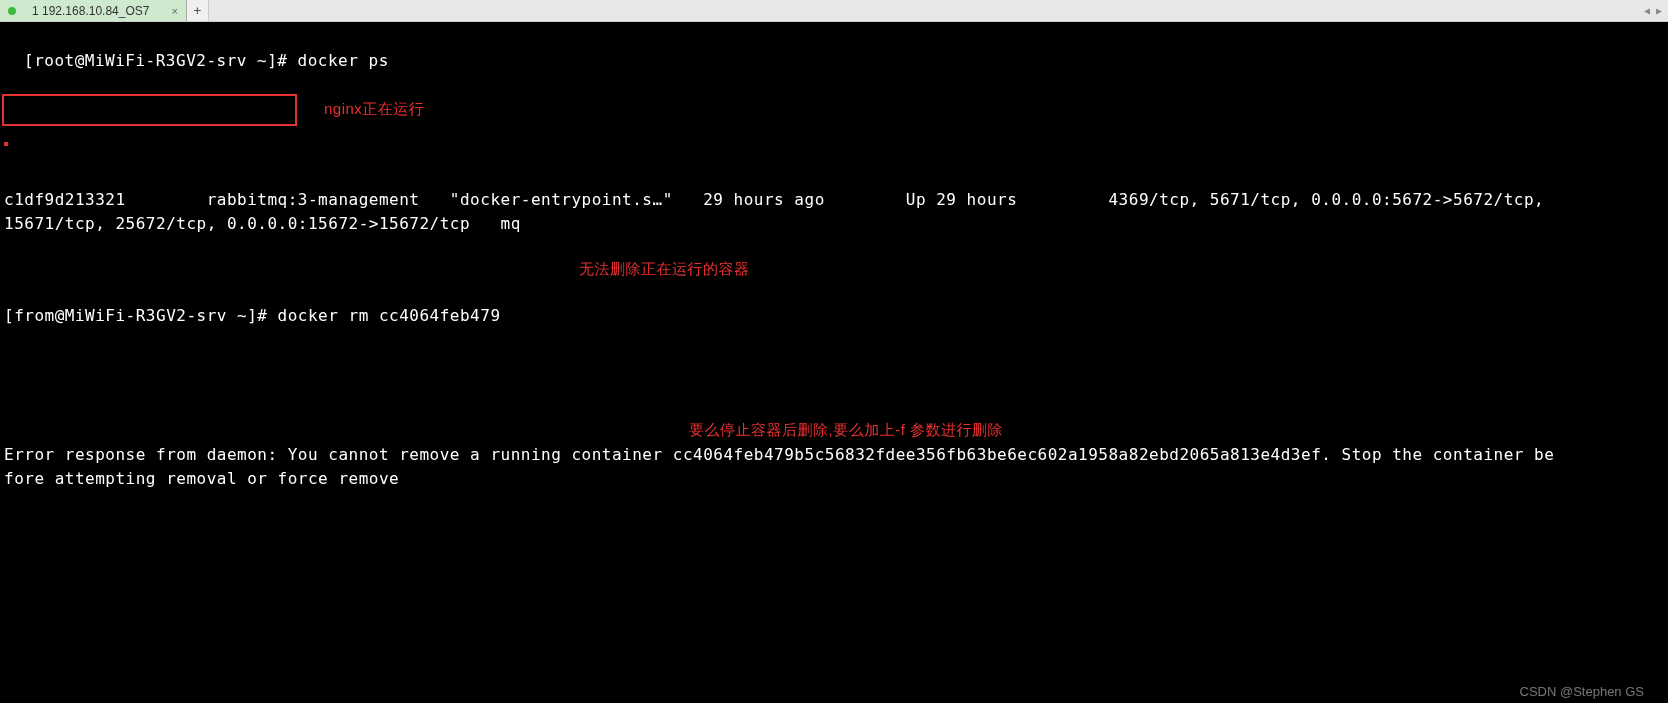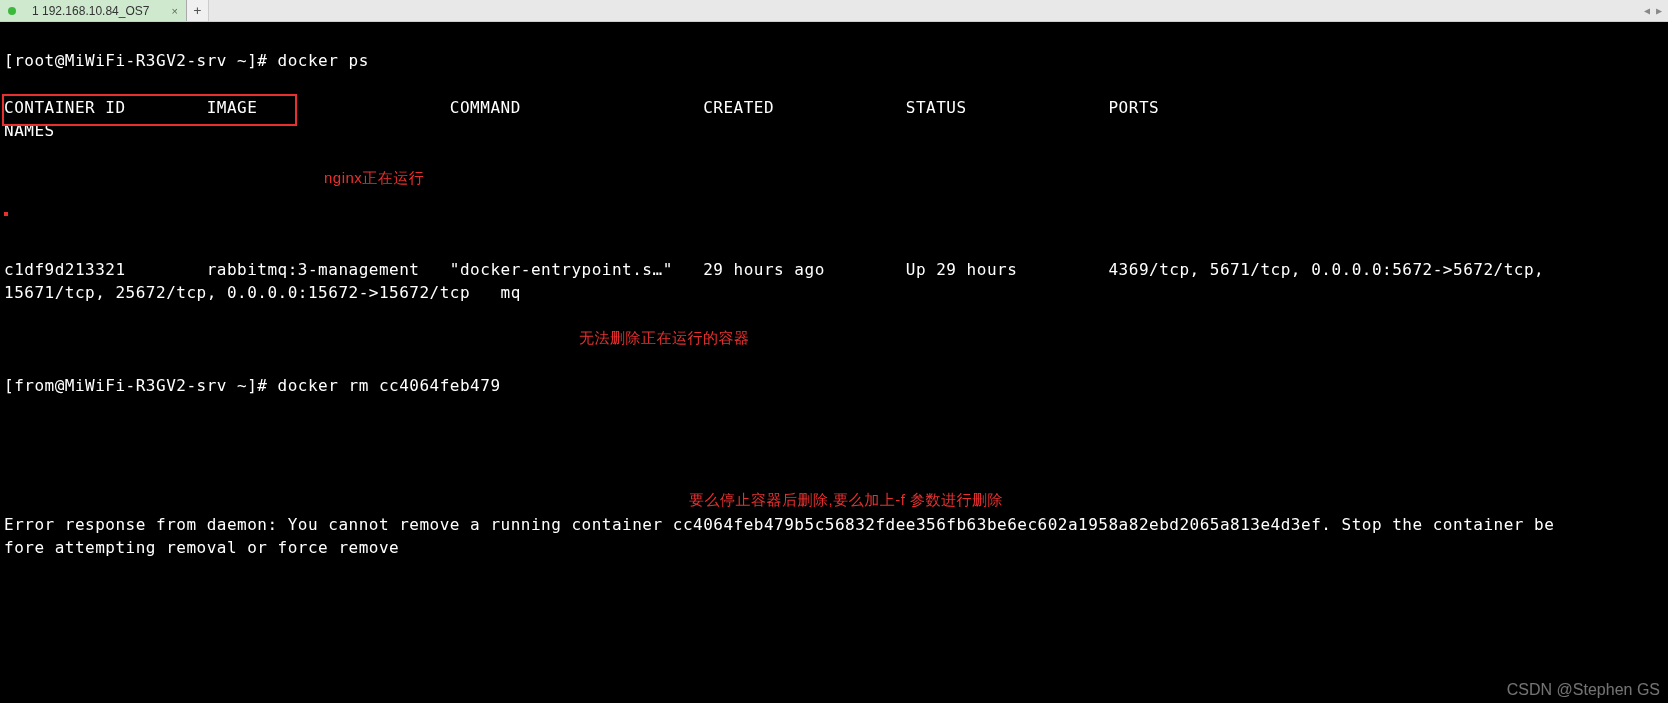--- a/index.html
+++ b/index.html
@@ -83,22 +83,22 @@
       white-space: nowrap;
     }
     .red-box {
       position: absolute;
       border: 2px solid #e83030;
       pointer-events: none;
     }
     .watermark {
       position: absolute;
       bottom: 4px;
-      right: 8px;
-      font-size: 16px;
+      right: 24px;
+      font-size: 13px;
       color: rgba(255,255,255,0.45);
       font-family: "Segoe UI", sans-serif;
       text-align: right;
     }
   </style>
 </head>
 <body>
 
 <div class="tab-bar">
   <div class="tab">
@@ -109,22 +109,21 @@
   <div class="tab-add">
     <span>+</span>
   </div>
   <div class="tab-nav">
     <span>◀</span>
     <span>▶</span>
   </div>
 </div>
 
 <div class="terminal">
-<div class="term-line" style="white-space: pre-wrap; word-break: break-all; display: block; width: 1560px;">[root@MiWiFi-R3GV2-srv ~]# docker ps</div>
-<div class="term-line" style="white-space: pre-wrap; word-break: break-all; display: block; width: 1560px;">CONTAINER ID        IMAGE                   COMMAND                  CREATED             STATUS              PORTS                                                                                                        NAMES</div>
+<div class="term-line" style="white-space: pre-wrap; word-break: break-all; display: block; width: 1560px; margin-left: 20px;">[root@MiWiFi-R3GV2-srv ~]# docker ps</div>
 <div class="term-line" style="position:relative;">
   <div class="red-box"></div>
   <span class="annotation" style="left: 320px; top: 2px; white-space: pre-wrap; word-break: break-all; display: block; width: 1560px;">nginx正在运行</span>
 </div>
 <div class="term-line" style="white-space: pre-wrap; word-break: break-all; display: block; width: 1560px;">c1df9d213321        rabbitmq:3-management   "docker-entrypoint.s…"   29 hours ago        Up 29 hours         4369/tcp, 5671/tcp, 0.0.0.0:5672-&gt;5672/tcp, 15671/tcp, 25672/tcp, 0.0.0.0:15672-&gt;15672/tcp   mq</div>
 <div class="term-line" style="position:relative;">
   <span style="white-space: pre-wrap; word-break: break-all; display: block; width: 1560px;">[from@MiWiFi-R3GV2-srv ~]# docker rm cc4064feb479</span>
   <span class="annotation" style="left: 575px; top: 0px; white-space: pre-wrap; word-break: break-all; display: block; width: 1560px;">无法删除正在运行的容器</span>
 </div>
 <div class="term-line" style="position:relative;">

